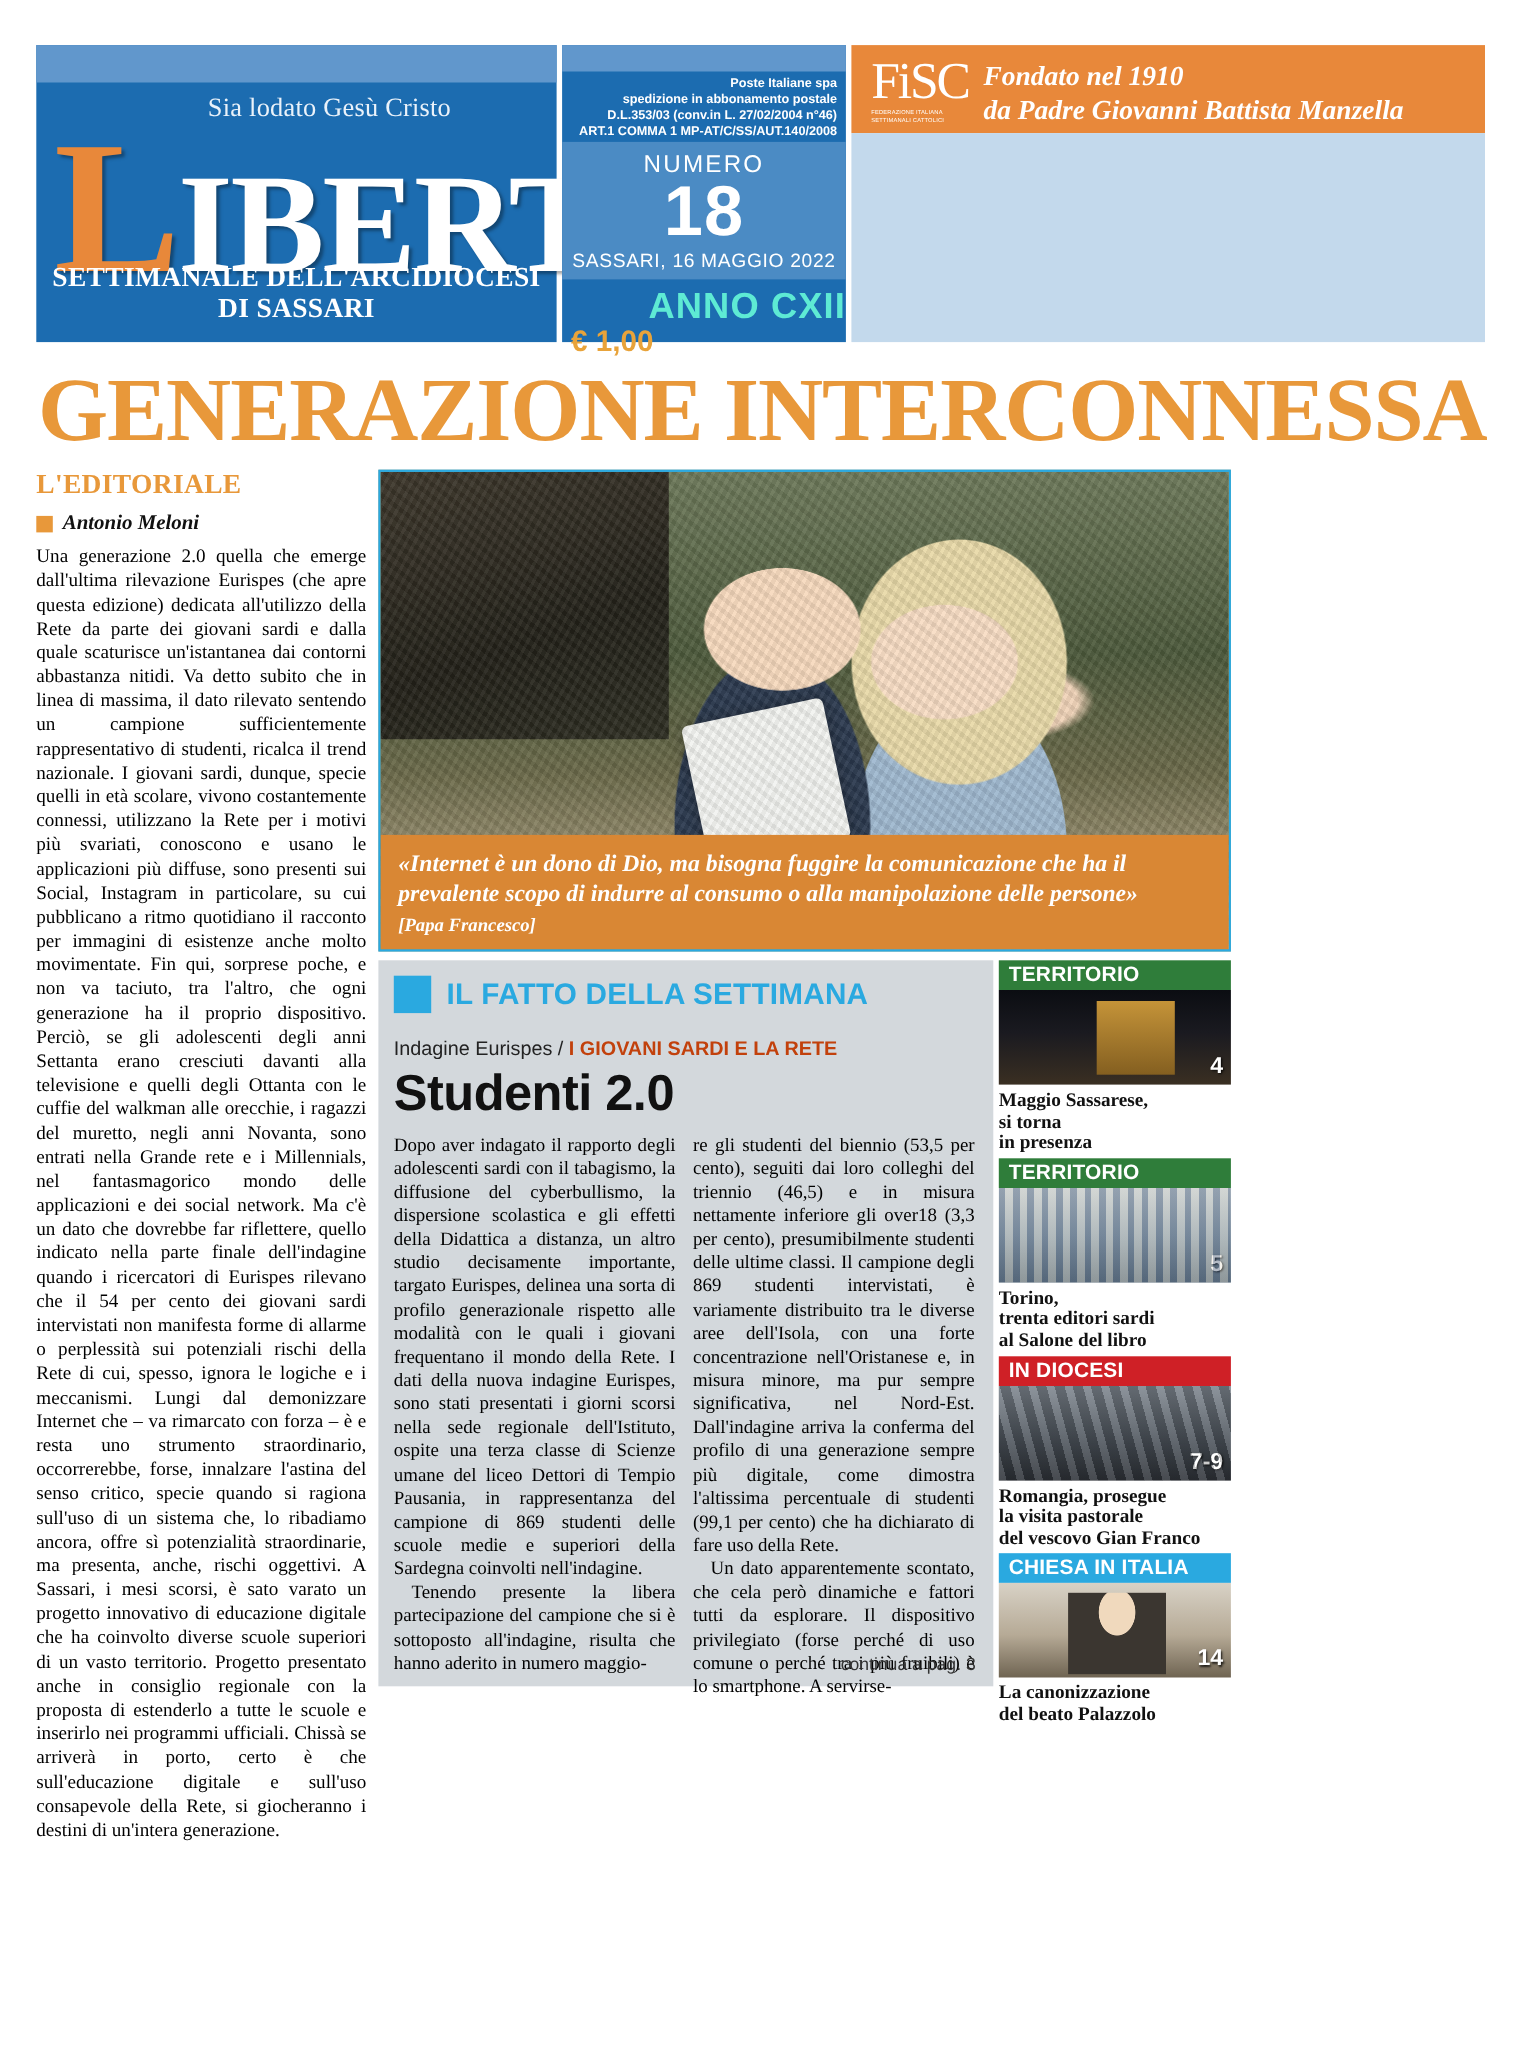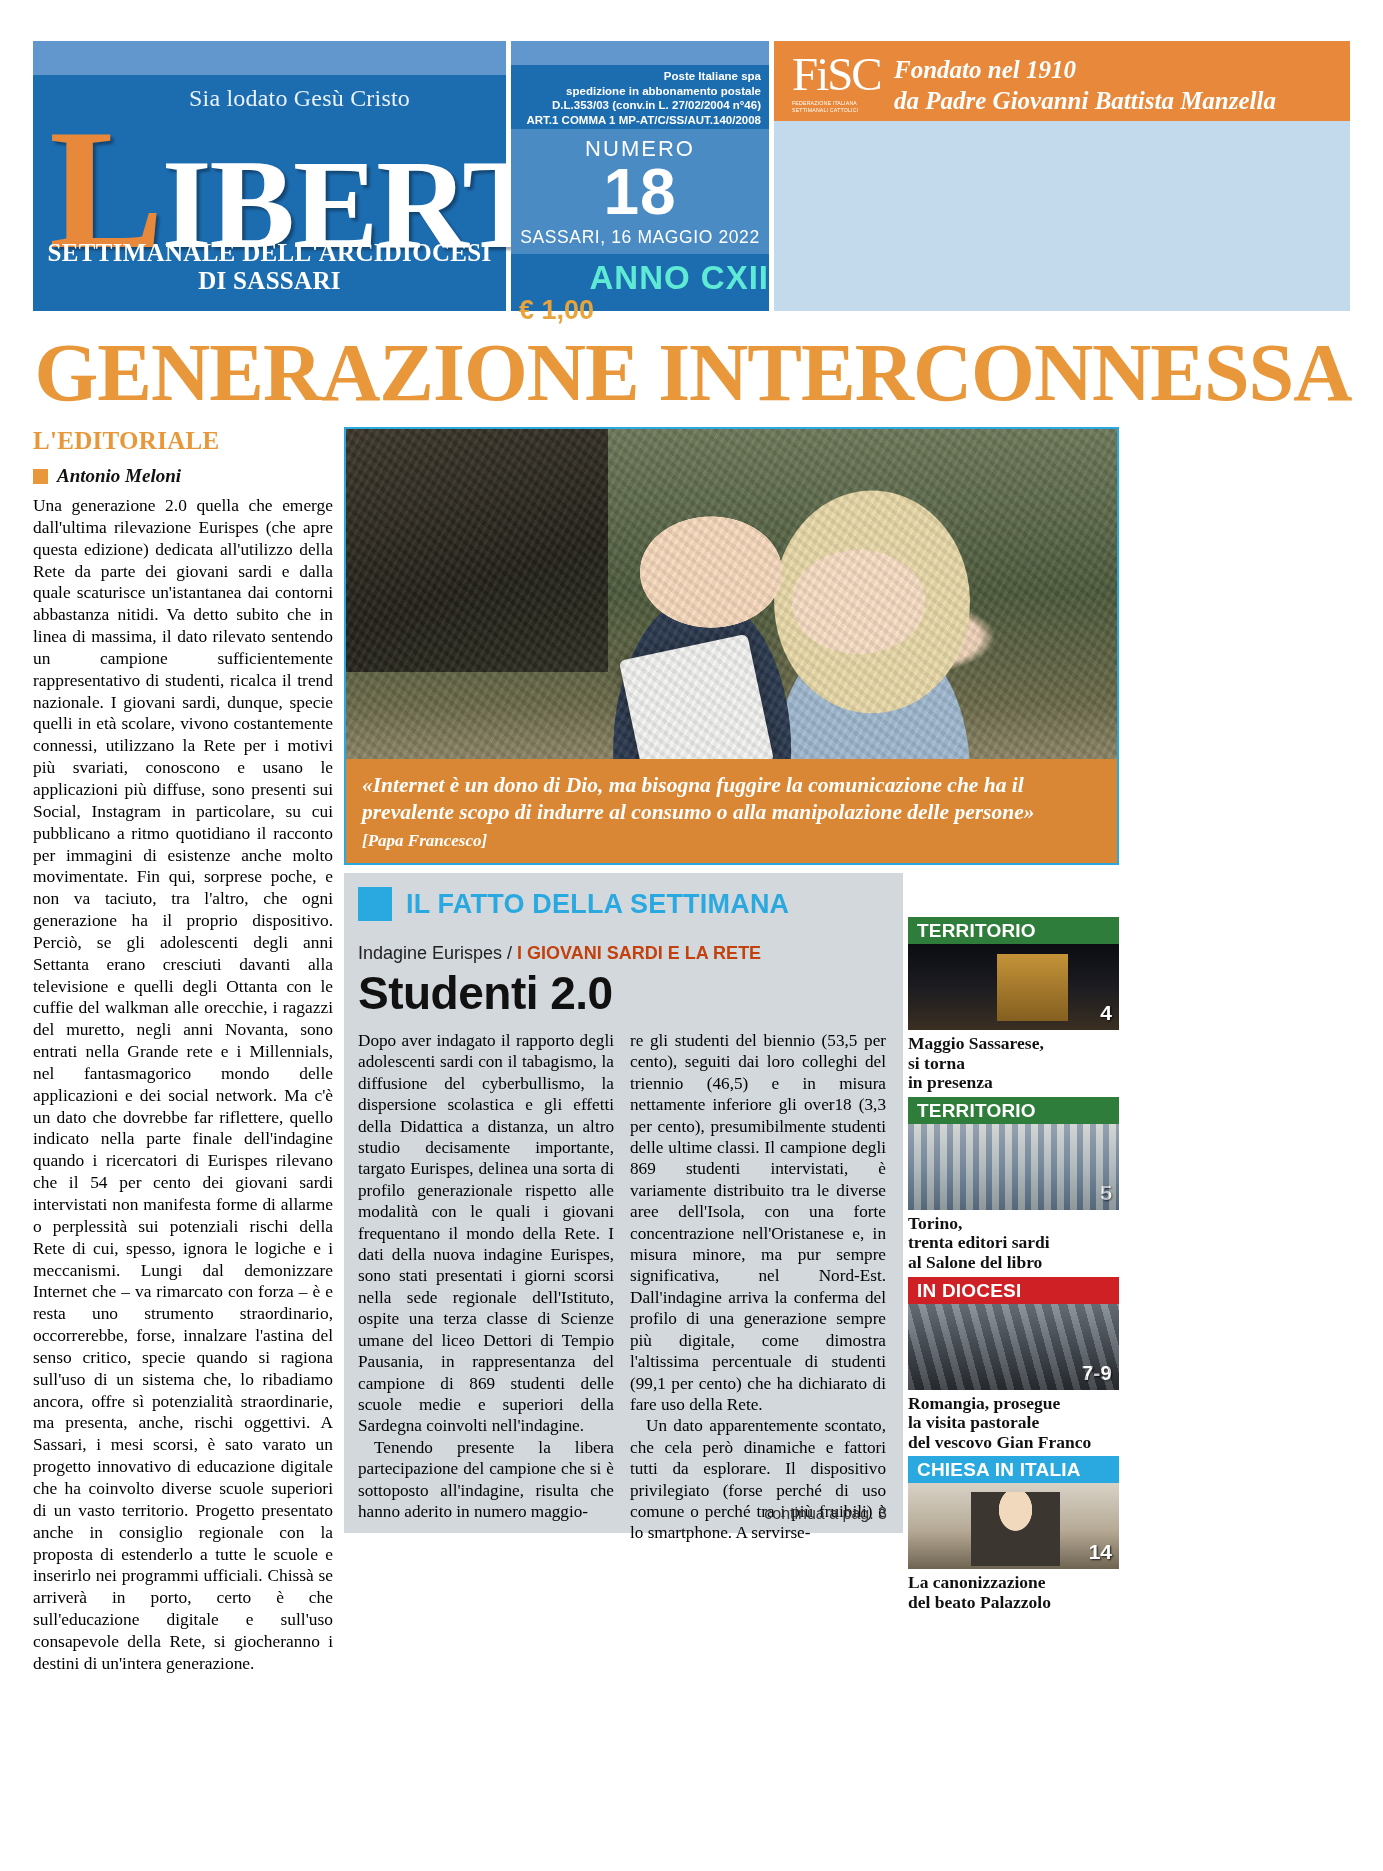--- a/index.html
+++ b/index.html
@@ -216,21 +216,21 @@
     font-size: 17.2px; line-height: 1.245; text-align: justify;
     hyphens: auto; -webkit-hyphens: auto;
   }
   .fatto-col p + p { text-indent: 16px; }
   .continua {
     position: absolute; right: 16px; bottom: 10px;
     font-family: "Liberation Sans", sans-serif; font-size: 16px; color: #333;
   }
 
   
-  .sidebar { position: absolute; left: 908px; top: 873px; width: 211px; margin-top: 44px; }
+  .sidebar { position: absolute; left: 908px; top: 873px; width: 211px; }
   .sb-box { margin-bottom: 4px; position: relative; }
   .sb-label {
     height: 27px; line-height: 27px; color: #ffffff;
     font-family: "Liberation Sans", sans-serif; font-weight: bold;
     font-size: 19px; padding-left: 9px; letter-spacing: .2px;
   }
   .sb-photo { position: relative; height: 86px; overflow: hidden; }
   .sb-page {
     position: absolute; right: 7px; bottom: 5px; color: #ffffff;
     font-family: "Liberation Sans", sans-serif; font-weight: bold; font-size: 21px;

